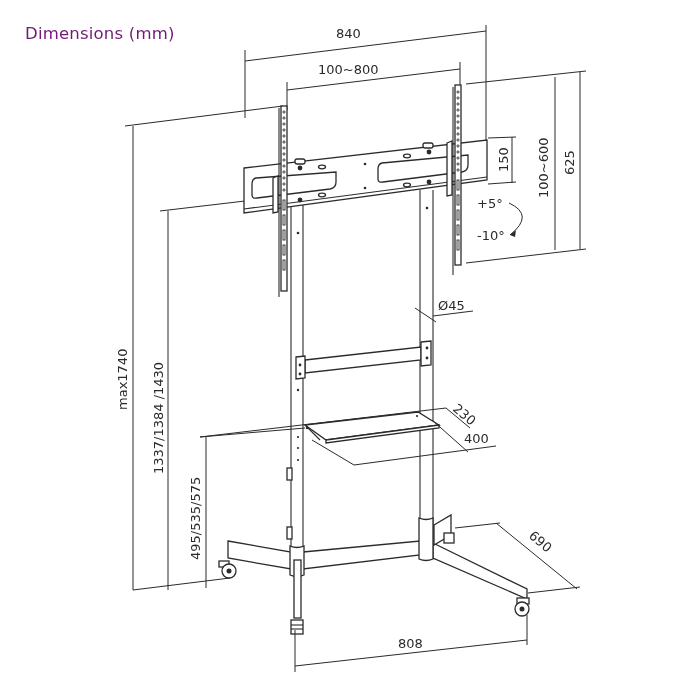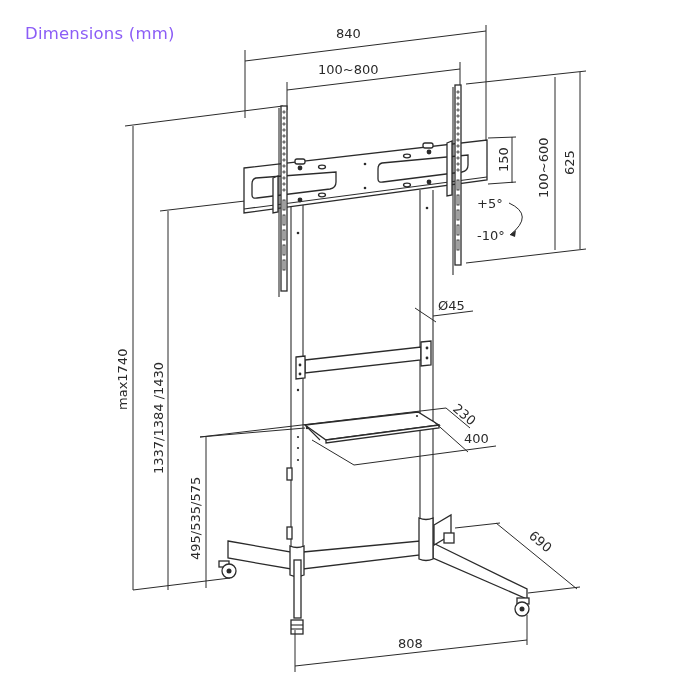--- a/index.html
+++ b/index.html
@@ -1,17 +1,17 @@
 <!DOCTYPE html>
 <html><head>
 <meta charset="utf-8">
 <style>
   html,body{margin:0;padding:0;background:#fff;}
   body{width:700px;height:700px;position:relative;overflow:hidden;font-family:"DejaVu Sans","Liberation Sans",sans-serif;color:#222;}
-  #title{position:absolute;left:25px;top:24px;font-size:16.5px;color:#8b5cf6;letter-spacing:0.2px;}
+  #title{position:absolute;left:25px;top:24px;font-size:16.5px;color:#701a75;letter-spacing:0.2px;}
   svg{position:absolute;left:0;top:0;}
   .ln{stroke:#2b2b2b;stroke-width:1;fill:none;}
   .th{stroke:#2b2b2b;stroke-width:1.3;fill:#fff;}
   .dk{stroke:#2b2b2b;stroke-width:1.1;fill:none;}
   .lbl{font-family:"DejaVu Sans","Liberation Sans",sans-serif;font-size:13px;fill:#2a2a2a;}
   .hole{fill:#2b2b2b;}
 </style>
 </head>
 <body>
 

